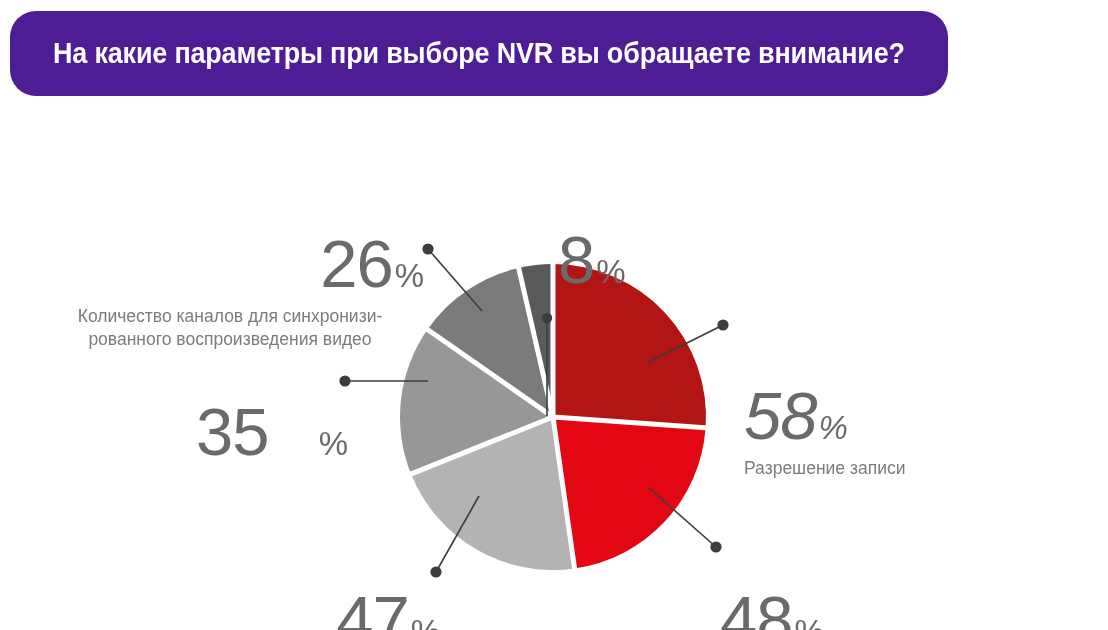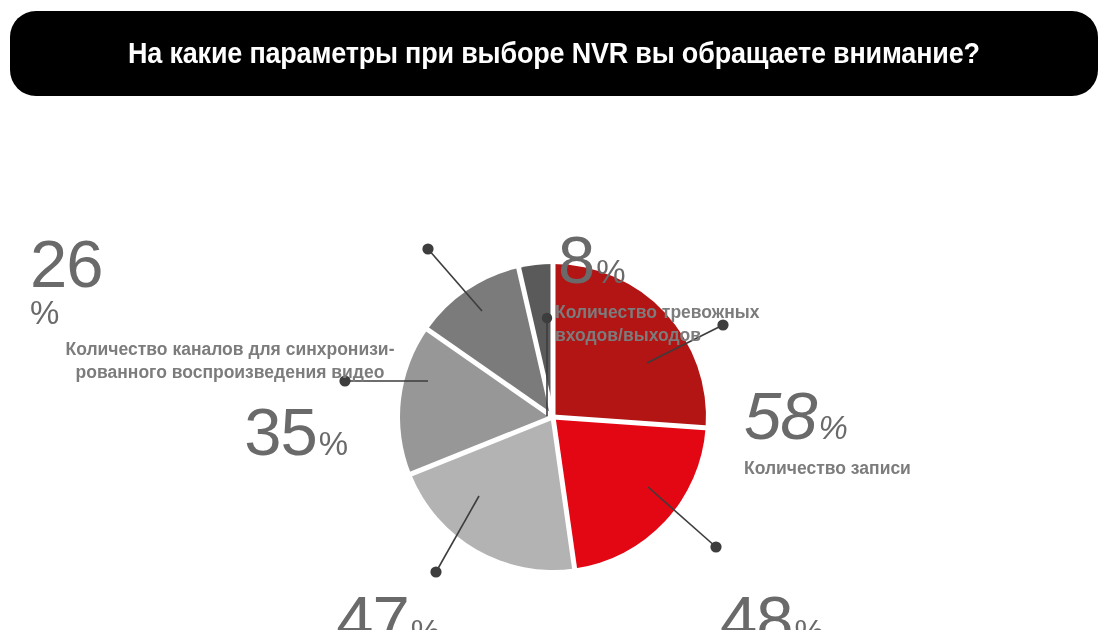--- a/index.html
+++ b/index.html
@@ -14,23 +14,23 @@
     overflow: hidden;
     font-family: "Liberation Sans", sans-serif;
     -webkit-font-smoothing: antialiased;
   }
 
   
   #title-banner {
     position: absolute;
     left: 10px;
     top: 11px;
-    width: 1088px;
+    width: 938px;
     height: 85px;
-    background: #000000;
+    background: #4c1d95;
     border-radius: 26px;
     display: flex;
     align-items: center;
     justify-content: center;
     box-sizing: border-box;
   }
   #title-text {
     color: #ffffff;
     font-family: "Liberation Sans", sans-serif;
     font-size: 29px;
@@ -77,44 +77,44 @@
     font-family: "Liberation Sans", sans-serif;
     font-size: 33px;
     font-weight: 400;
     color: #6a6a6a;
     margin-left: 2px;
     line-height: 1;
   }
   .callout-desc {
     font-family: "Liberation Sans", sans-serif;
     font-size: 17.5px;
-    font-weight: 700;
+    font-weight: 400;
     color: #7c7c7c;
     line-height: 1.32;
     white-space: pre-line;
   }
 
   
   #callout-alarm       { left: 555px; top: 132px; text-align: left; }
   #callout-alarm .pct-row { justify-content: flex-start; padding-left: 3px; }
 
   #callout-resolution  { left: 744px; top: 288px; text-align: left; }
   #callout-resolution .pct-row { justify-content: flex-start; font-style: italic; }
 
   #callout-bandwidth   { left: 716px; top: 492px; text-align: left; }
   #callout-bandwidth .pct-row { justify-content: flex-start; padding-left: 4px; }
 
   #callout-hdd         { left: 92px; top: 492px; width: 352px; text-align: center; }
   #callout-hdd .pct-row { justify-content: flex-end; padding-right: 4px; }
 
   #callout-poe         { left: 196px; top: 304px; width: 152px; text-align: center; }
-  #callout-poe .pct-row { justify-content: flex-end; }
+  #callout-poe .pct-row { justify-content: space-between; }
 
   #callout-channels    { left: 28px; top: 136px; width: 404px; text-align: center; }
-  #callout-channels .pct-row { justify-content: flex-end; padding-right: 8px; flex-direction: column; }
+  #callout-channels .pct-row { justify-content: flex-end; padding-right: 8px; }
   #callout-channels .callout-desc { text-align: center; }
 
   .desc-spacer { height: 9px; }
 </style>
 </head>
 <body>
 
 <div id="title-banner">
   <span id="title-text">На какие параметры при выборе NVR вы обращаете внимание?</span>
 </div>
@@ -158,31 +158,29 @@
       <circle cx="428" cy="153" r="5.6"></circle>
     </g>
   </svg>
 
   <div class="callout" id="callout-alarm">
     <div class="pct-row">
       <span class="pct-num">8</span>
       <span class="pct-sign">%</span>
     </div>
     <div class="desc-spacer"></div>
-    <div class="callout-desc">Количество тревожных
-входов/выходов</div>
   </div>
 
   <div class="callout" id="callout-resolution">
     <div class="pct-row">
       <span class="pct-num">58</span>
       <span class="pct-sign">%</span>
     </div>
     <div class="desc-spacer"></div>
-    <div class="callout-desc">Количество записи</div>
+    <div class="callout-desc">Разрешение записи</div>
   </div>
 
   <div class="callout" id="callout-bandwidth">
     <div class="pct-row">
       <span class="pct-num">48</span>
       <span class="pct-sign">%</span>
     </div>
 
   </div>
 

